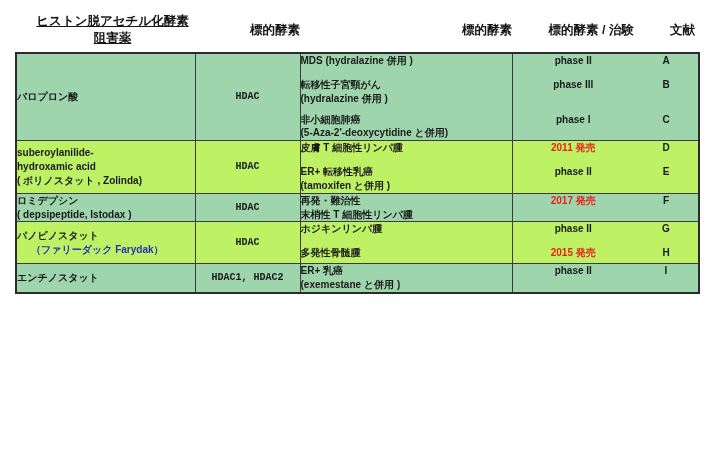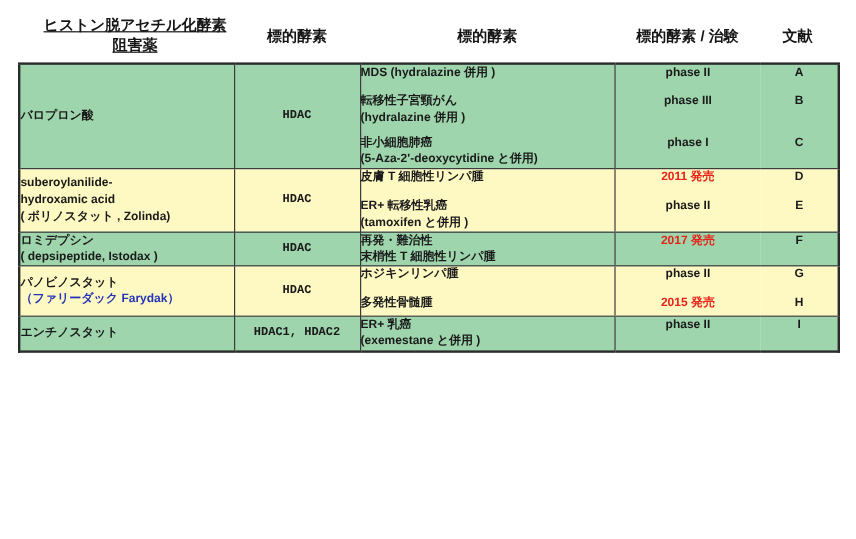--- a/index.html
+++ b/index.html
@@ -45,21 +45,21 @@
   col.c-ref    { width: 65px;  }
 
   
   thead tr.header-row th {
     background: #ffffff;
     border: none;
     border-bottom: 2px solid #2b2b2b;
     height: 44px;
     font-size: 12.5px;
     line-height: 1.35;
-    text-align: center;
+    text-align: right;
     color: #151515;
   }
   thead tr.header-row th.th-drug {
     text-align: center;
     padding-left: 14px;
     text-decoration: underline;
   }
   thead tr.header-row th.th-ref {
     padding-right: 4px;
   }
@@ -100,37 +100,37 @@
     border-right: none;
   }
   td.ref-cell {
     text-align: center;
     padding: 5px 2px;
     border-left: none;
   }
 
   
   tr.band-green > td { background: #9ed5ac; }
-  tr.band-white > td { background: #fef9c3; margin-top: 48px; }
+  tr.band-white > td { background: #bef264; margin-top: 48px; }
 
   
   .stack { display: block; }
   .stack > .line {
     display: block;
     min-height: 17px;
   }
   .stack.gap > .line + .line { margin-top: 7px; }
 
   .sub {
     display: block;
     white-space: nowrap;
   }
   .sub + .sub { margin-top: 0px; }
 
-  .indent { display: block; }
+  .indent { padding-left: 14px; display: block; }
 
   .red  { color: #e8221a; }
   .blue { color: #2434b8; }
 </style>
 </head>
 <body>
 
 <div id="table-wrap">
   <table class="hdac-table">
     <colgroup>

